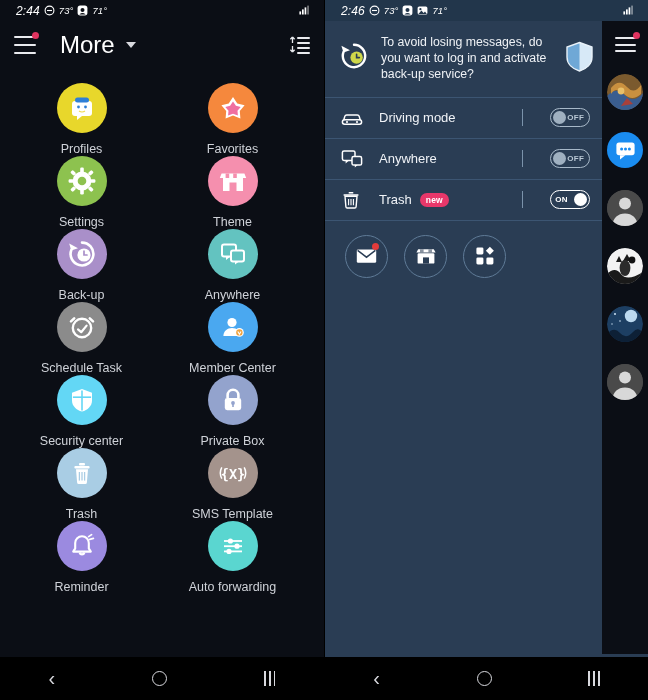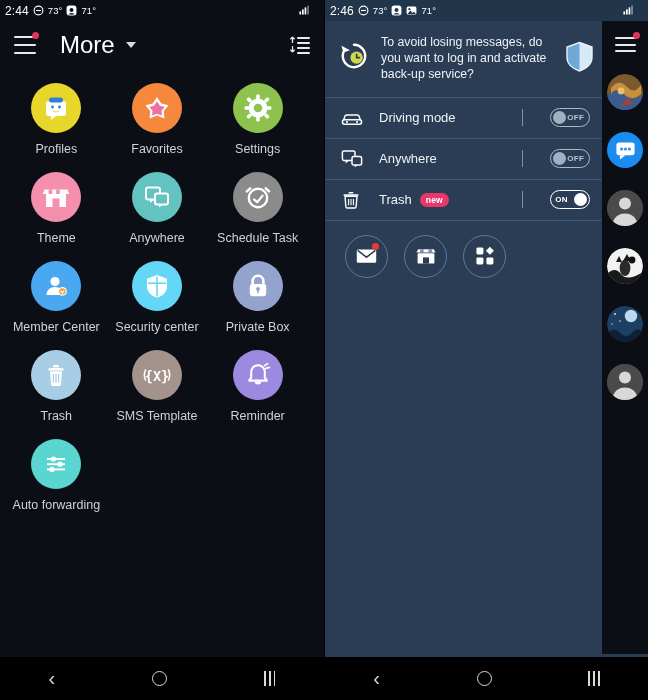--- a/index.html
+++ b/index.html
@@ -26,24 +26,25 @@
     background: #05070c;
     display: flex; flex-direction: column;
     overflow: hidden;
     border-left: 1px solid #000;
   }
 
   
   .statusbar {
     height: 21px; flex: 0 0 21px;
     display: flex; align-items: center;
-    padding: 0 7px 0 5px;
+    padding: 0 7px 0 16px;
     color: #fff;
     font-size: 11.5px;
     letter-spacing: .1px;
+    font-style: italic;
   }
   .statusbar.dark { background: #0b0e15; }
   .statusbar.slate { background: #22364b; }
   .sb-left { display: flex; align-items: center; gap: 4px; }
   .sb-right { display: flex; align-items: center; gap: 5px; margin-left: auto; flex-direction: column; }
   .sb-time { font-size: 12px; font-weight: 400; }
   .sb-temp { font-size: 9.5px; }
   .sb-batt { font-size: 12px; }
   .mini-ic { display:inline-flex; align-items:center; justify-content:center; }
 
@@ -65,22 +66,21 @@
   .title-text { color:#fff; font-size: 24px; font-weight: 400; }
   .caret { width:0;height:0;border-left:5px solid transparent;border-right:5px solid transparent;border-top:6px solid #d8d9de; }
   .sorticon { margin-left:auto; width:22px; height:20px; position:relative; }
   .sorticon .lines { position:absolute; right:0; top:2px; display:flex; flex-direction:column; gap:3px; }
   .sorticon .lines i { display:block; width:13px; height:2px; background:#e9eaee; border-radius:1px;}
   .sorticon .arrows { position:absolute; left:0; top:1px; color:#e9eaee; font-size:9px; line-height:8px; }
 
   
   .grid {
     display: grid;
-    grid-template-columns: repeat(3, 1fr);
-    row-gap: 16px;
+    grid-template-columns: repeat(2, 1fr);
     padding: 14px 16px 0 6px;
   }
   .cell { display:flex; flex-direction:column; align-items:center; cursor:pointer; }
   .circ {
     width: 50px; height: 50px; border-radius: 50%;
     display:flex; align-items:center; justify-content:center;
     position: relative;
   }
   .circ svg { display:block; }
   .cell-label {
@@ -304,20 +304,31 @@
               <rect x="5" y="12" width="20" height="13" fill="#fff"></rect>
               <path d="M3.6 7.5h22.8l1.8 4.5H1.8z" fill="#fff"></path>
               <rect x="11.5" y="16.5" width="7" height="8.5" fill="#f58fae"></rect>
               <rect x="7.6" y="7.5" width="3.6" height="4.5" fill="#f58fae"></rect>
               <rect x="15.2" y="7.5" width="3.6" height="4.5" fill="#f58fae"></rect>
             </svg>
         </div>
         <div class="cell-label">Theme</div>
       </div>
 
+      <div class="cell">
+        <div class="circ" style="background:#a98fc9">
+          <svg width="32" height="32" viewBox="0 0 32 32">
+              <path d="M16 4.6a11.4 11.4 0 1 1-10.6 7.2" fill="none" stroke="#fff" stroke-width="2.6" stroke-linecap="round"></path>
+              <path d="M3.2 5.6 L5.2 12.6 L12 10.3z" fill="#fff"></path>
+              <circle cx="18" cy="17" r="6.6" fill="#fff"></circle>
+              <path d="M18 13.2 L18 17 L21 17" stroke="#a98fc9" stroke-width="1.7" fill="none" stroke-linecap="round"></path>
+            </svg>
+        </div>
+        <div class="cell-label">Back-up</div>
+      </div>
 
       <div class="cell">
         <div class="circ" style="background:#63c3c0">
           <svg width="30" height="30" viewBox="0 0 30 30">
               <rect x="4" y="5.5" width="14" height="12" rx="2" fill="none" stroke="#fff" stroke-width="2"></rect>
               <path d="M8 17.5 L8 21 L12.4 17.5" fill="#fff"></path>
               <rect x="13" y="11.5" width="13" height="11" rx="2" fill="#63c3c0" stroke="#fff" stroke-width="2"></rect>
               <path d="M17 22.5 L17 25.6 L21 22.5" fill="#fff"></path>
             </svg>
         </div>

